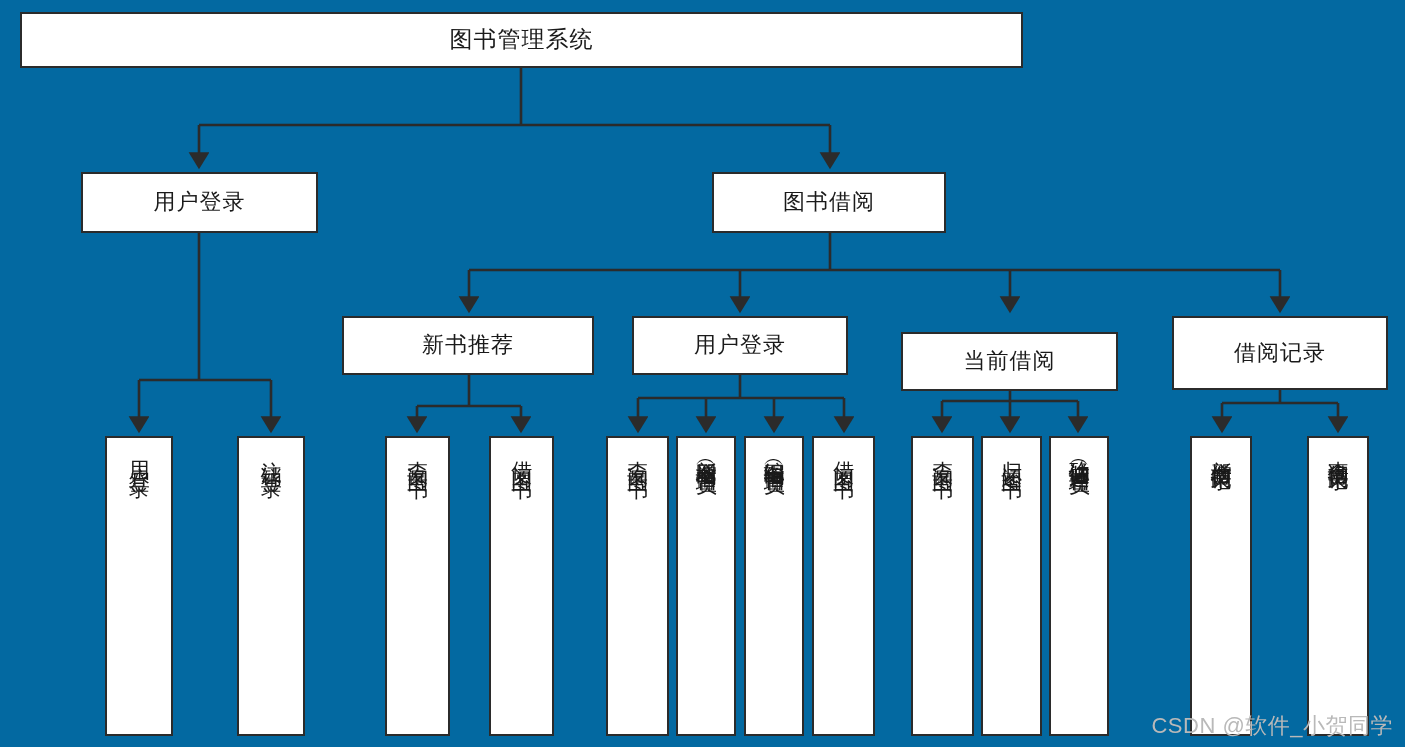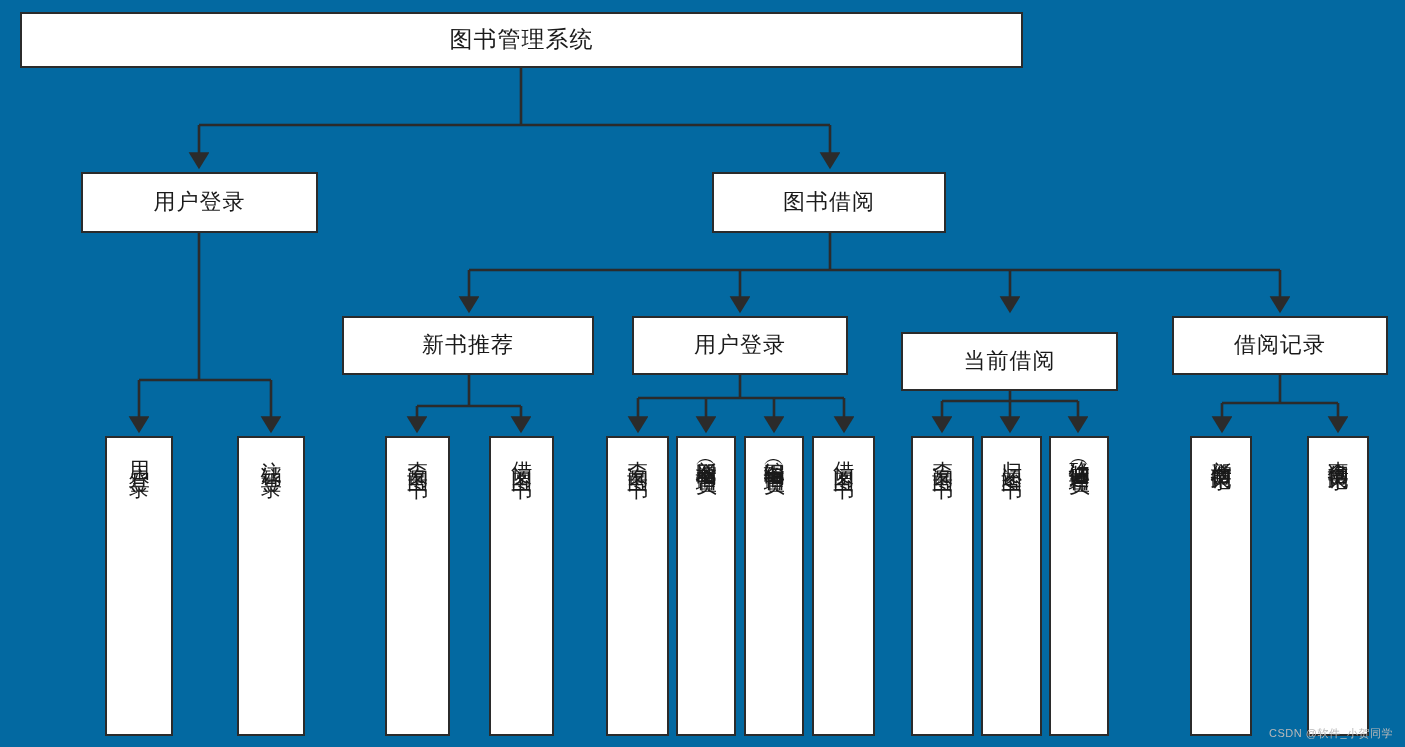--- a/index.html
+++ b/index.html
@@ -57,21 +57,21 @@
     white-space: nowrap;
     color: #1a1a1a;
   }
   .leaf-short .vlabel {
     letter-spacing: 6px;
   }
   .watermark {
     position: absolute;
     right: 12px;
     bottom: 6px;
-    font-size: 11px;
+    font-size: 22px;
     color: #b9b9b9;
     white-space: nowrap;
     letter-spacing: 0.5px;
   }
 </style>
 </head>
 <body>
 
 <div id="canvas">
 
@@ -139,21 +139,21 @@
 
   <div class="node horiz" style="left:342px; top:316px; width:252px; height:59px;">
     <span>新书推荐</span>
   </div>
   <div class="node horiz" style="left:632px; top:316px; width:216px; height:59px;">
     <span>用户登录</span>
   </div>
   <div class="node horiz" style="left:901px; top:316px; width:217px; height:59px;margin-top:16px;">
     <span>当前借阅</span>
   </div>
-  <div class="node horiz" style="left:1172px; top:316px; width:216px; height:59px;">
+  <div class="node horiz" style="left:1172px; top:316px; width:216px; height:74px;">
     <span>借阅记录</span>
   </div>
 
   <div class="node leaf leaf-short" style="left:105px; top:436px; width:68px; height:300px;">
     <span class="vlabel">用户登录</span>
   </div>
   <div class="node leaf leaf-short" style="left:237px; top:436px; width:68px; height:300px;">
     <span class="vlabel">注销登录</span>
   </div>
 

